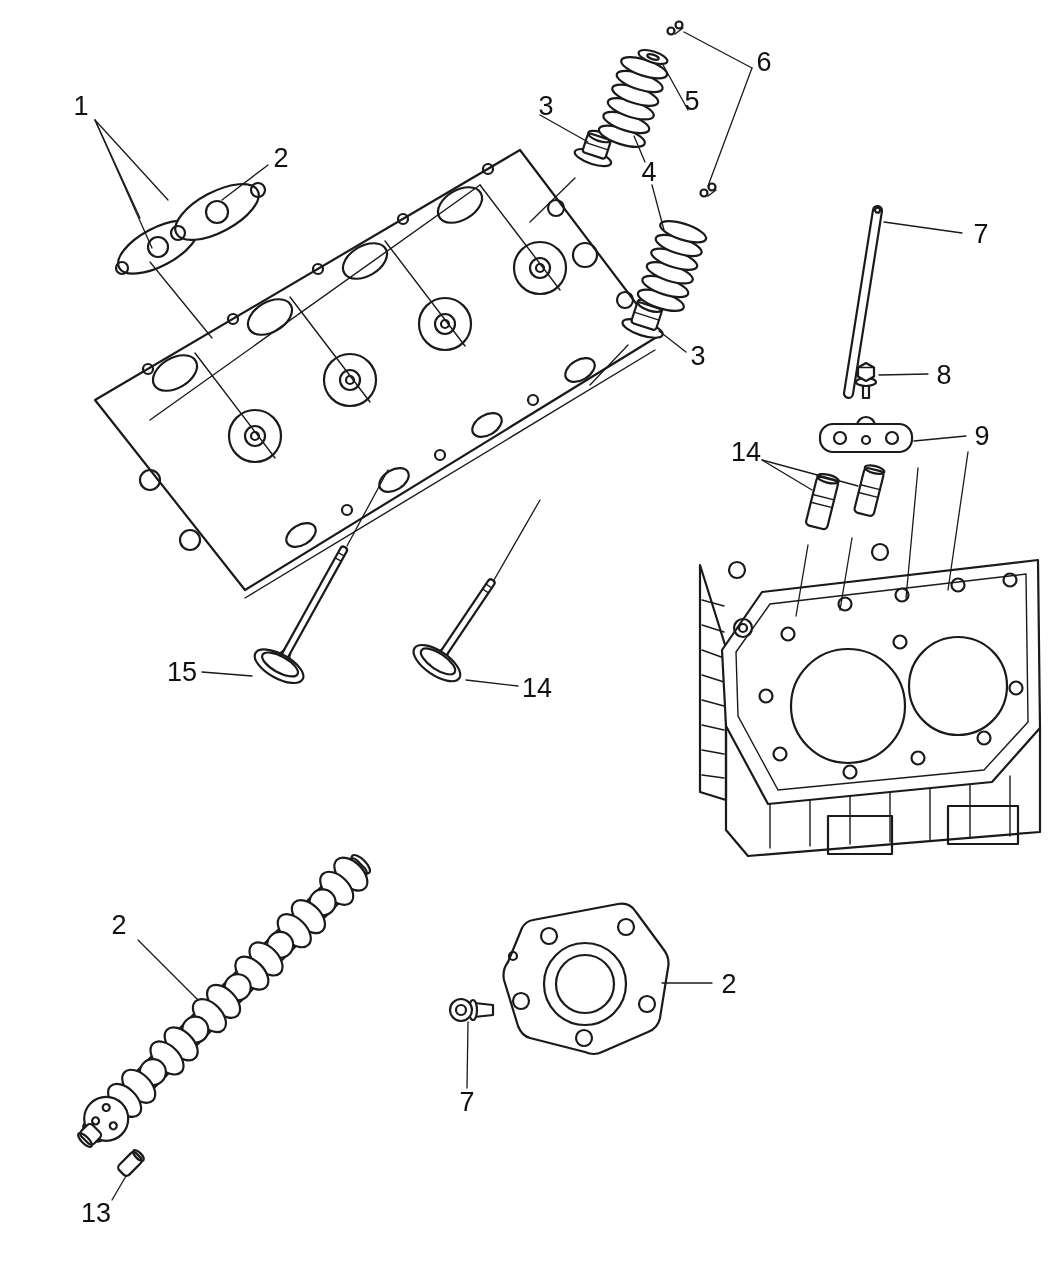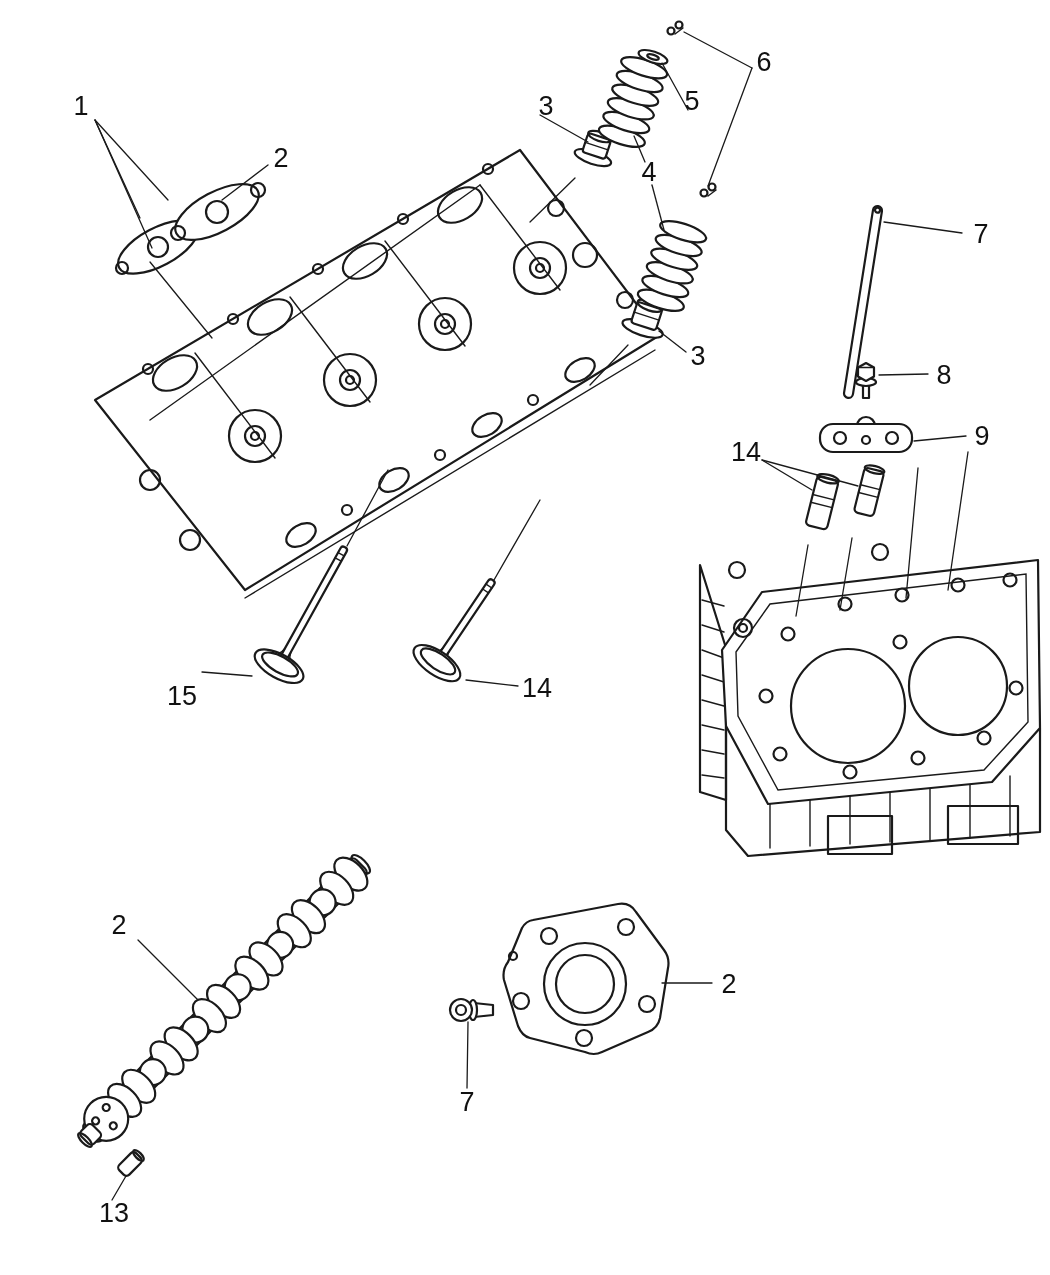--- a/index.html
+++ b/index.html
@@ -335,18 +335,18 @@
   <div class="callout" style="left:649px;top:172px">4</div>
   <div class="callout" style="left:692px;top:101px">5</div>
   <div class="callout" style="left:764px;top:62px">6</div>
   <div class="callout" style="left:698px;top:356px">3</div>
   <div class="callout" style="left:981px;top:234px">7</div>
   <div class="callout" style="left:944px;top:375px">8</div>
   <div class="callout" style="left:982px;top:436px">9</div>
   <div class="callout" style="left:746px;top:452px">14</div>
   <div class="callout" style="left:729px;top:984px">2</div>
   <div class="callout" style="left:467px;top:1102px">7</div>
-  <div class="callout" style="left:114px;top:1213px">13</div>
+  <div class="callout" style="left:96px;top:1213px">13</div>
   <div class="callout" style="left:119px;top:925px">2</div>
-  <div class="callout" style="left:182px;top:696px">15</div>
+  <div class="callout" style="left:182px;top:672px">15</div>
   <div class="callout" style="left:537px;top:688px">14</div>
 
 </div>
 
 </body></html>

